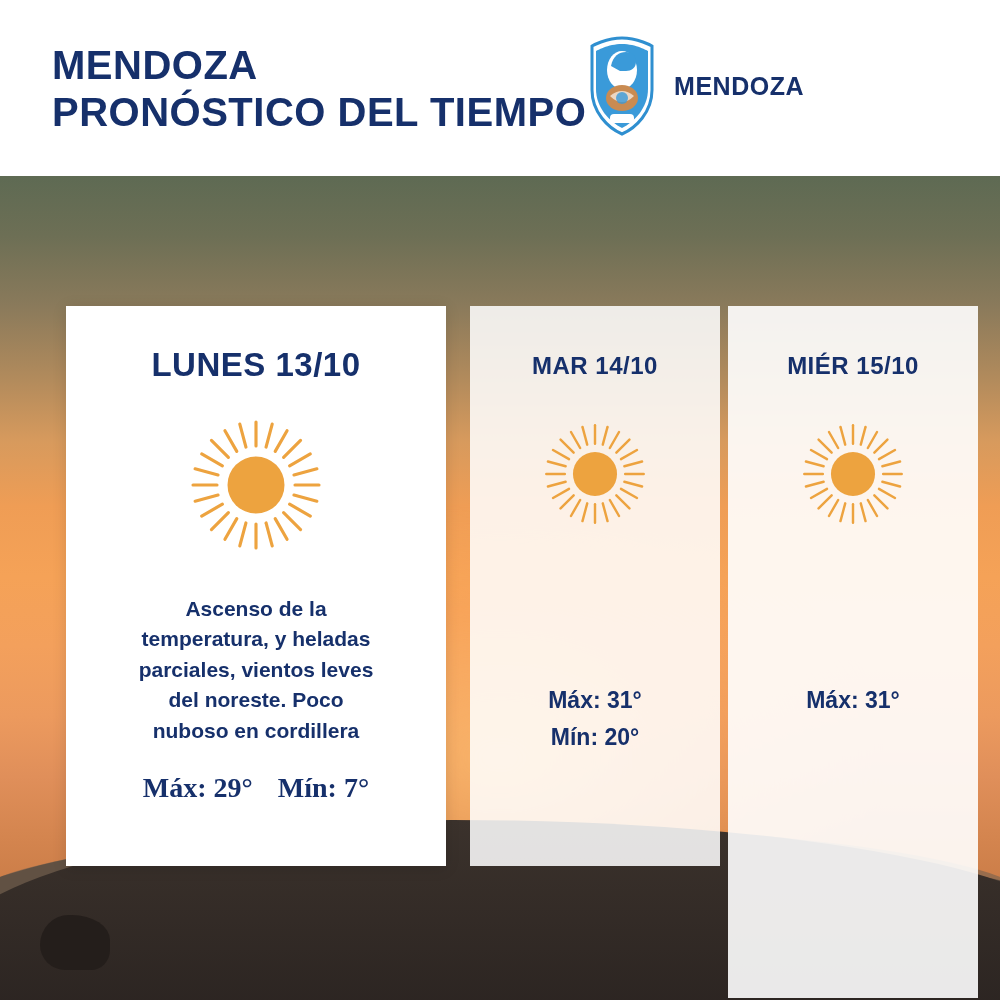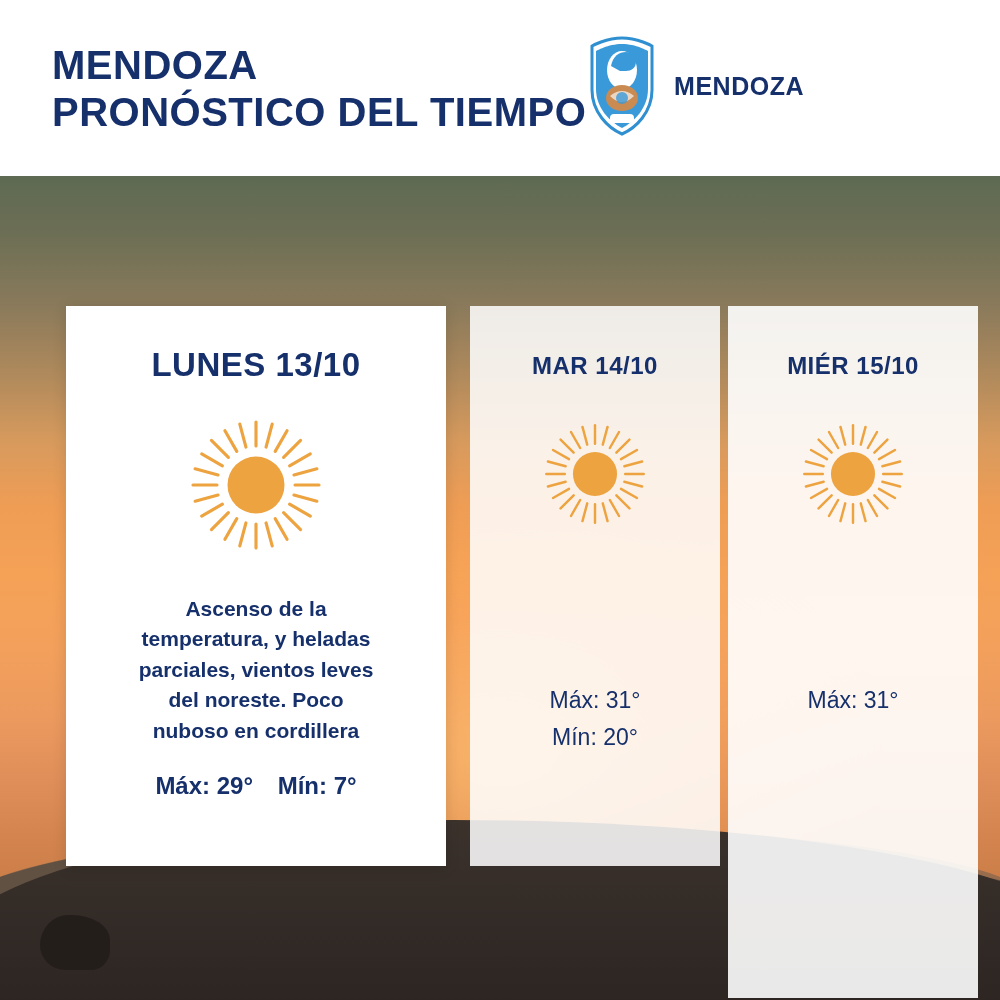--- a/index.html
+++ b/index.html
@@ -179,28 +179,29 @@
     font-size: 21px;
     font-weight: bold;
     line-height: 1.45;
     color: #16306b;
     max-width: 250px;
   }
   .card-main .card-desc { margin-top: 34px; }
 
   .temps {
     font-size: 23px;
-    font-weight: normal;
+    font-weight: bold;
     color: #16306b;
     line-height: 1.6;
   }
   .card-main .temps-row {
     margin-top: 26px;
-    font-size: 24px;
-    font-weight: bold;
+    font-size: 28px;
+    font-weight: bold;
+    font-family: Liberation Serif, serif;
   }
   .card-main .temps-row span { margin: 0 9px; }
   .card-b .temps, .card-c .temps { margin-top: 150px; }
 </style>
 </head>
 <body>
 
 <div id="page">
 
   <div class="header">

